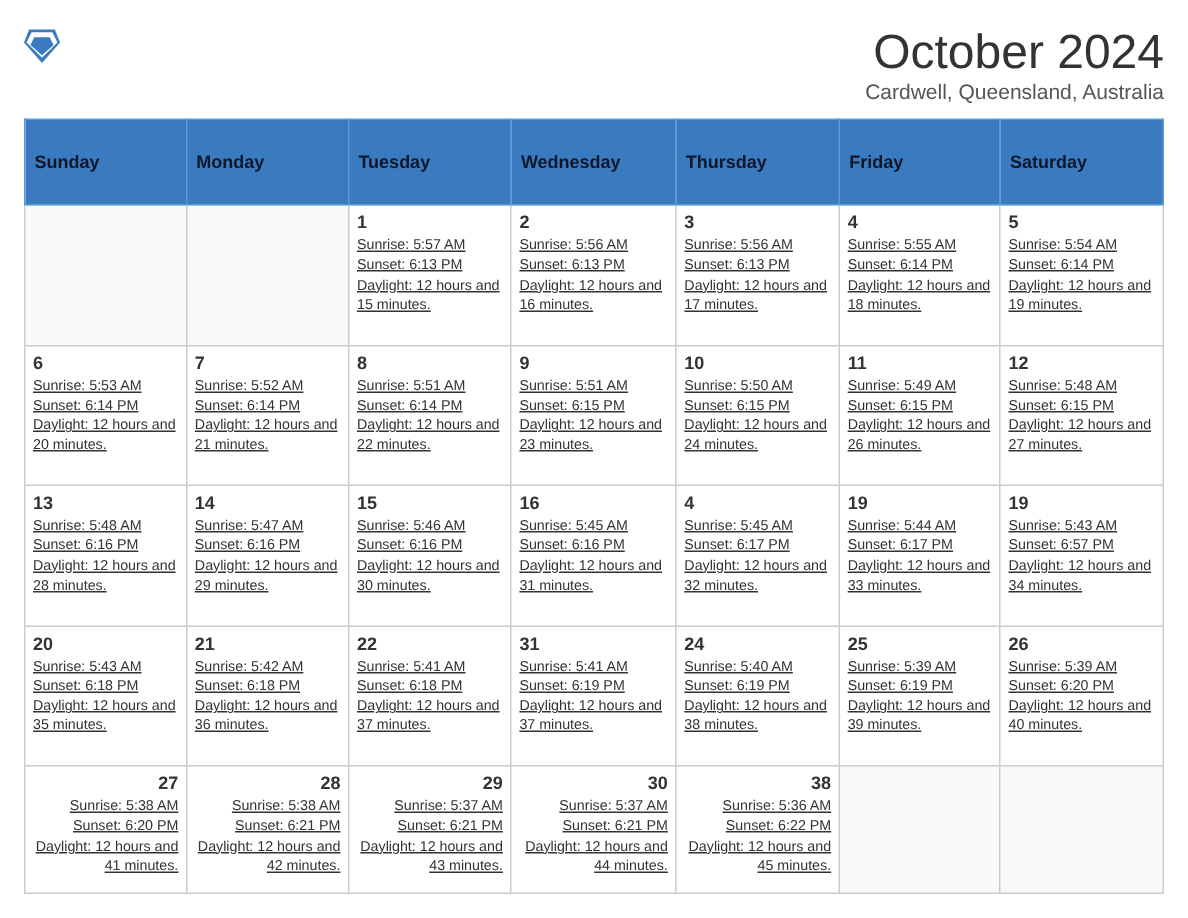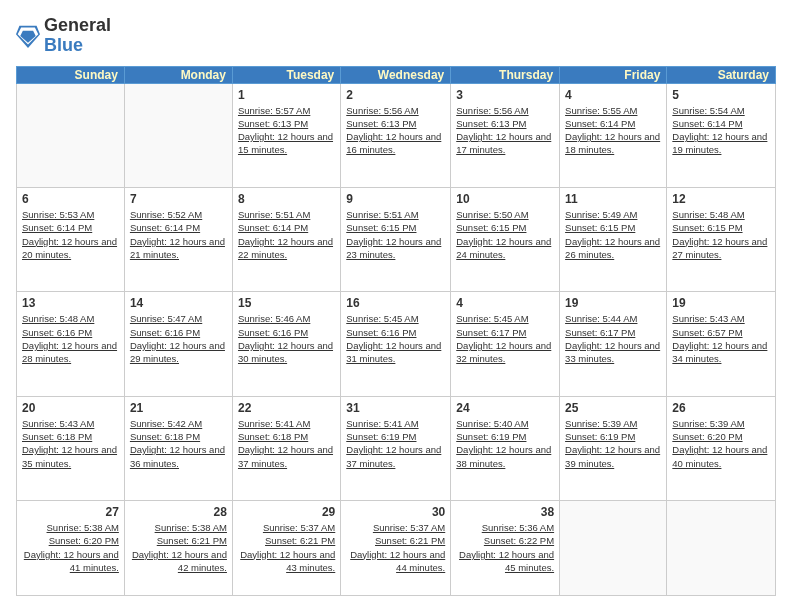--- a/index.html
+++ b/index.html
@@ -51,23 +51,23 @@
       font-size: 14px;
       color: #555;
     }
     .calendar {
       width: 100%;
       border-collapse: collapse;
       flex: 1;
     }
     .calendar th {
       background: #3a7bbf;
-      color: #fef9c3;
-      text-align: right;
-      padding: 1px 6px;
+      color: #0f172a;
+      text-align: left;
+      padding: 21px 6px;
       font-size: 12px;
       font-weight: bold;
       border: 1px solid #5a9bd4;
     }
     .calendar td {
       border: 1px solid #ccc;
       vertical-align: top;
       padding: 4px 5px;
       font-size: 10px;
       color: #333;
@@ -99,26 +99,24 @@
 <body>
 
 <div class="page">
   <div class="header">
     <div class="logo">
       <svg class="logo-icon" viewBox="0 0 28 32" xmlns="http://www.w3.org/2000/svg">
         <polygon points="4,4 24,4 28,14 14,30 0,14" fill="#3a7bbf"></polygon>
         <polygon points="14,6 22,6 26,14 14,26 2,14 6,6" fill="white"></polygon>
         <polygon points="14,10 20,10 23,16 14,24 5,16 8,10" fill="#3a7bbf"></polygon>
       </svg>
-      <div>
-        <div class="logo-text">
-          <span class="logo-general">General</span><br>
-          <span class="logo-blue">Blue</span>
-        </div>
-      </div>
+    </div>
+    <div class="title-section">
+      <div class="month-title">October 2024</div>
+      <div class="subtitle">Cardwell, Queensland, Australia</div>
     </div>
   </div>
 
   <table class="calendar">
     <thead>
       <tr>
         <th>Sunday</th>
         <th>Monday</th>
         <th>Tuesday</th>
         <th>Wednesday</th>

